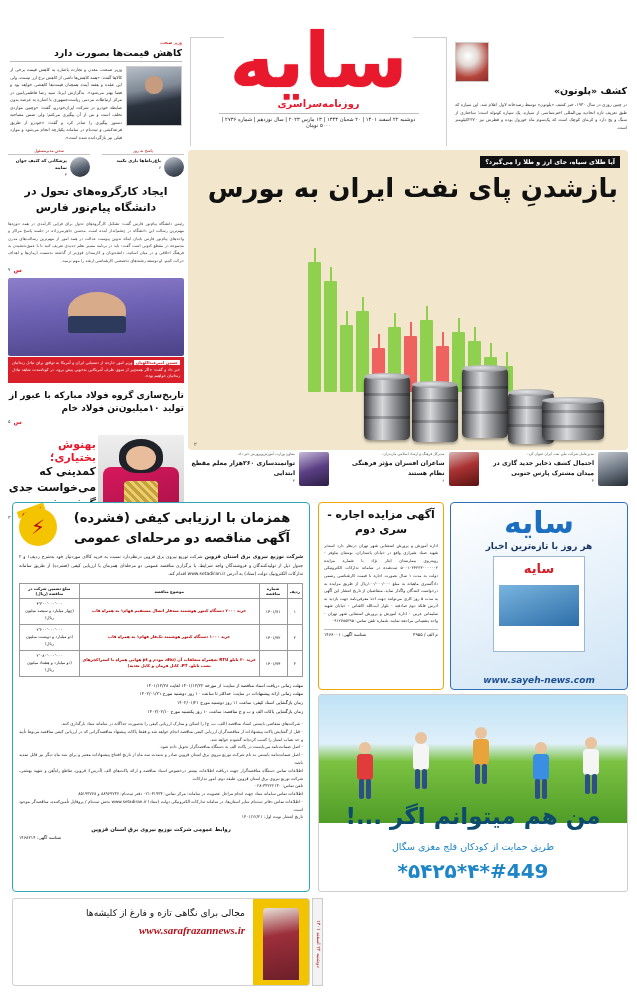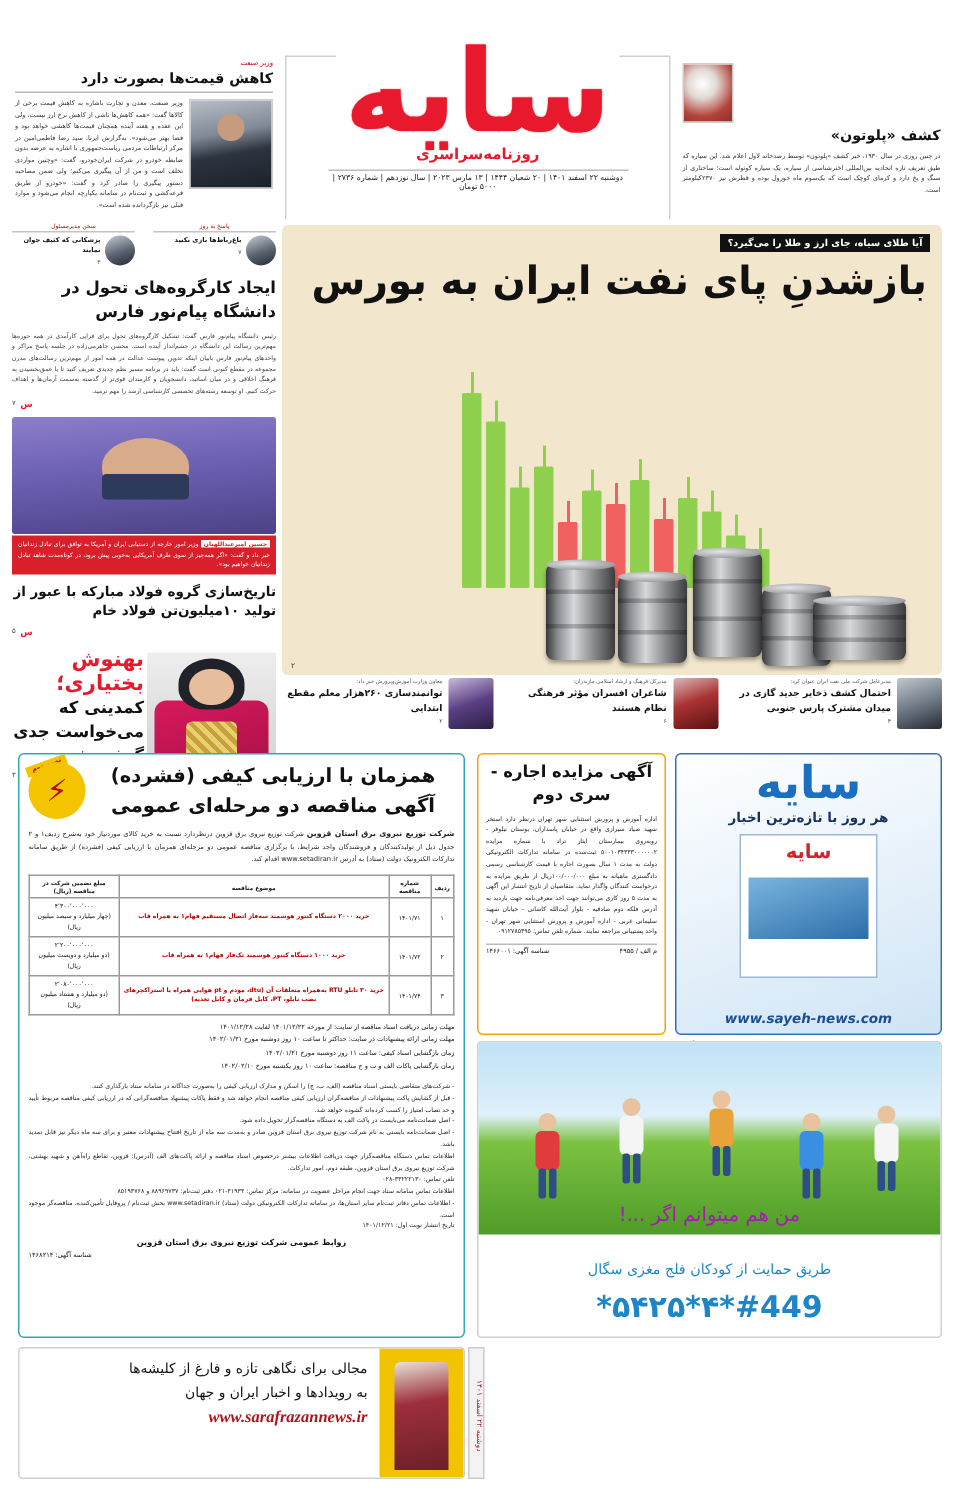--- a/index.html
+++ b/index.html
@@ -120,21 +120,21 @@
   .mini-body { display: flex; gap: 3px; align-items: flex-start; }
   .mini-av {
     width: 20px; height: 20px; border-radius: 50%; flex: none;
     background: linear-gradient(160deg,#c9ced4,#5a6472 55%,#222830);
   }
   .mini-txt { font-size: 4.4px; line-height: 1.6; color: #111; text-align: right; font-weight: bold; }
   .mini-pg { font-size: 4px; color: #444; text-align: right; margin-top: 1px; }
 
   .side-h {
     margin-top: 7px; font-size: 11px; font-weight: bold; color: #111;
-    text-align: right; line-height: 1.45;
+    text-align: center; line-height: 1.45;
   }
   .side-p {
     margin-top: 4px; font-size: 4.1px; line-height: 1.8; color: #3a3a3a; text-align: justify;
   }
   .side-pg { display: flex; justify-content: flex-end; gap: 3px; align-items: center; font-size: 4.6px; color: #444; margin-top: 2px;}
   .side-pg .sg { color: #e8192c; font-weight: bold; font-size: 6px; }
 
   .side-photo {
     margin-top: 5px; width: 100%; height: 78px;
     background: linear-gradient(175deg,#8d7ec9 0%,#6f63b5 40%,#4b4287 100%);
@@ -159,21 +159,21 @@
   .celeb-wrap { position: relative; margin-top: 4px; height: 106px; }
   .celeb-img {
     position:absolute; right:0; bottom:0; width: 86px; height: 100px; overflow:hidden; border-radius:2px;
     background: linear-gradient(180deg,#eee 0%,#ddd 45%,#cfcfcf 100%);
   }
   .celeb-img .hair { position:absolute; left:24%; top:4%; width:52%; height:34%; border-radius:50% 50% 40% 40%; background:#20222a;}
   .celeb-img .fc { position:absolute; left:33%; top:11%; width:34%; height:24%; border-radius:50%; background:#e7bd9c;}
   .celeb-img .dress { position:absolute; left:6%; top:32%; width:88%; height:68%; background:linear-gradient(160deg,#d8185c,#9c1044); border-radius:8px 8px 0 0;}
   .celeb-img .gold { position:absolute; left:30%; top:46%; width:40%; height:34%; background:repeating-linear-gradient(45deg,#c8a13a 0 3px,#e8cf72 3px 6px); border-radius:4px;}
   .celeb-txt { position:absolute; right:88px; left:0; bottom: 14px; text-align:right; }
-  .celeb-red { color:#e8192c; font-size: 14px; font-weight:bold;margin-left:32px; }
+  .celeb-red { color:#e8192c; font-size: 11px; font-weight:bold;margin-left:32px; }
   .celeb-blk { color:#111; font-size: 11px; font-weight:bold; line-height:1.45; }
 
   
   .briefs3 {
     position: absolute; left: 188px; top: 452px; width: 440px; height: 46px;
     display: flex; gap: 8px; justify-content: space-between;
   }
   .b3 { width: 141px; display: flex; gap: 4px; }
   .b3-av {
     width: 30px; height: 34px; flex: none; border-radius: 2px;
@@ -255,21 +255,21 @@
     position:absolute; left:0; right:0; top:0; height: 128px;
     background: linear-gradient(180deg,#bfe2f5 0%,#dff0fa 38%,#7cc242 52%,#4f9c27 100%);
   }
   .kid { position:absolute; bottom: 18%; width: 20px; height: 58px; }
   .kid .h { position:absolute; left:4px; top:0; width:12px; height:12px; border-radius:50%; background:#e9c39d;}
   .kid .b { position:absolute; left:2px; top:12px; width:16px; height:26px; border-radius:4px; }
   .kid .l { position:absolute; left:4px; top:37px; width:5px; height:20px; background:#2d4f86; border-radius:2px;}
   .kid .l2 { position:absolute; right:4px; top:37px; width:5px; height:20px; background:#2d4f86; border-radius:2px;}
   .kids-title {
     position:absolute; left:0; right:0; top: 108px; text-align:center;
-    font-size: 13px; font-weight: normal; color:#a21caf;
+    font-size: 23px; font-weight: bold; color:#0c4a6e;
   }
   .kids-org { position:absolute; left:0; right:0; top: 146px; text-align:center; font-size: 9.5px; color:#1e86c8; }
   .kids-ussd { position:absolute; left:0; right:0; top: 164px; text-align:center; font-size: 20px; color:#1e86c8; font-weight:bold; letter-spacing:1px;}
 
   .ad-saraf {
     position: absolute; left: 12px; top: 898px; width: 298px; height: 88px;
     border: 1px solid #cfcfcf; border-radius: 3px; background:#fff; overflow:hidden;
     display:flex; align-items:stretch;
   }
   .saraf-img { width: 56px; flex:none; background:#f2c400; position:relative; }
@@ -624,19 +624,18 @@
     <div class="kids-org">طریق حمایت از کودکان فلج مغزی سگال</div>
     <div class="kids-ussd">#449*۴*۵۴۲۵*</div>
   </div>
 
   <div class="ad-saraf">
     <div class="saraf-img">
         <div class="p"></div>
       </div>
     <div class="saraf-txt">
       <div class="saraf-l">مجالی برای نگاهی تازه و فارغ از کلیشه‌ها</div>
-      <div class="saraf-l">به رویدادها و اخبار ایران و جهان</div>
       <div class="saraf-url">www.sarafrazannews.ir</div>
     </div>
   </div>
   <div class="saraf-tab">دوشنبه ۲۲ اسفند ۱۴۰۱</div>
 
 </div>
 
 </body></html>

